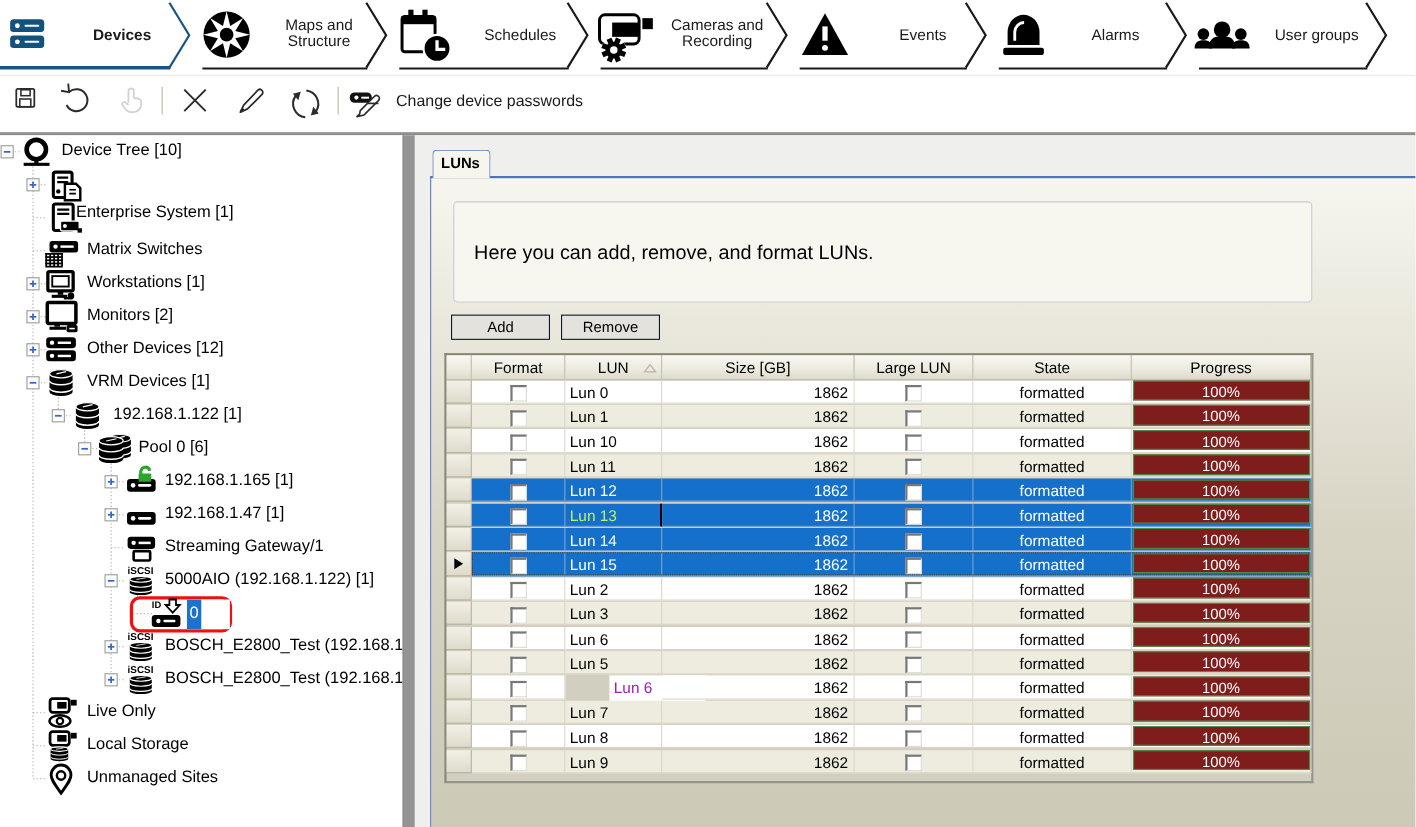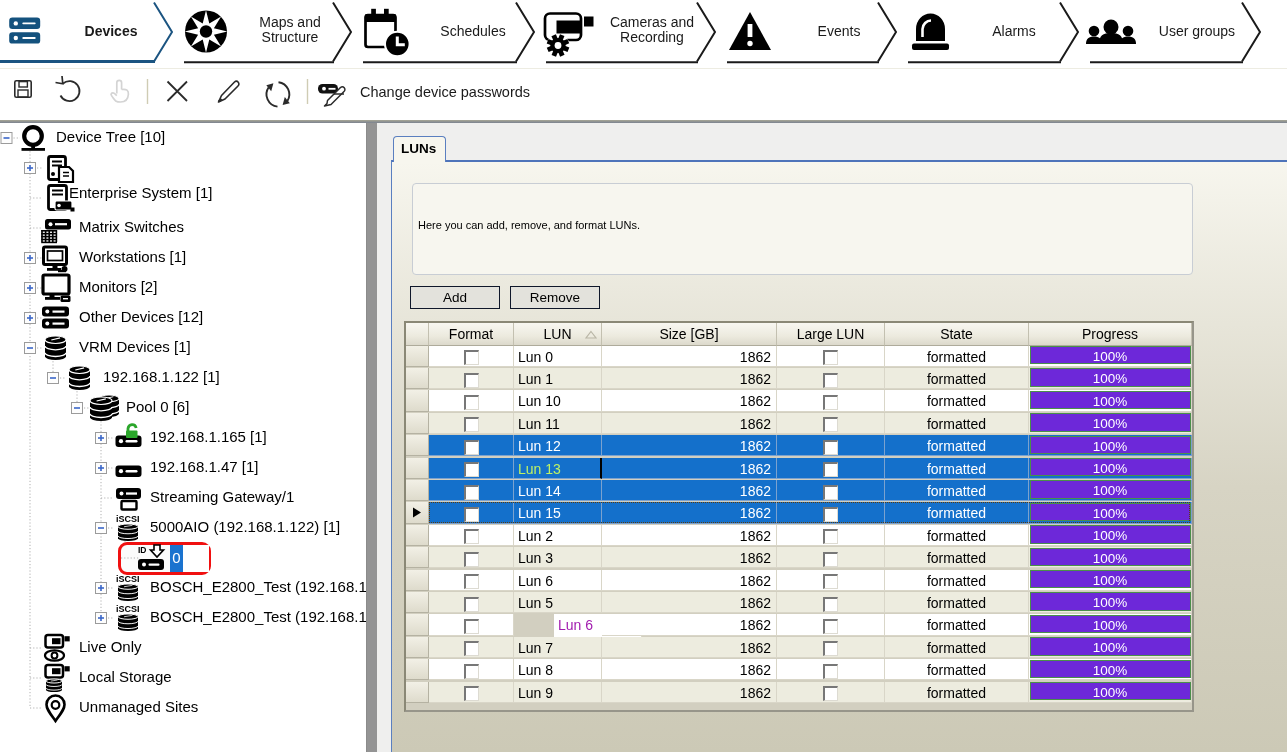--- a/index.html
+++ b/index.html
@@ -3,31 +3,31 @@
 * { margin:0; padding:0; box-sizing:border-box; }
 html,body { width:1287px; height:752px; overflow:hidden; font-family:"Liberation Sans", sans-serif; }
 #app { position:relative; width:1287px; height:752px; background:#fff; overflow:hidden; }
 #topline { position:absolute; left:0; top:120px; width:100%; height:3px; background:linear-gradient(#a8a795,#7b8290); }
 #tree { position:absolute; left:0; top:123px; width:366px; height:629px; background:#fff; overflow:hidden; }
 #splitter { position:absolute; left:366px; top:123px; width:11px; height:629px; background:#949494; border-left:1px solid #8b8b8b; }
 #rightbg { position:absolute; left:377px; top:123px; width:910px; height:629px; background:#efefee; }
 #page { position:absolute; left:391px; top:160px; width:896px; height:592px; background:linear-gradient(#f7f6ee, #d7d4c4 55%, #ccc9b6); border-left:1px solid #5a7fc0; border-top:2px solid #4e74ba; }
 #lunstab { position:absolute; left:393px; top:136px; width:53px; height:26px; z-index:5; background:#f7f6ee; border:1px solid #5a7fc0; border-bottom:none; border-radius:4px 4px 0 0; font-weight:bold; font-size:13.5px; padding:4px 0 0 7px; }
 #grpbox { position:absolute; left:412px; top:183px; width:781px; height:92px; border:1px solid #c8cdd4; border-radius:4px; background:#f7f6ef; }
-#grptext { position:absolute; left:418px; top:219px; font-size:11px; color:#000; }
+#grptext { position:absolute; left:431px; top:219px; font-size:18px; color:#000; }
 .btn { position:absolute; height:23px; background:#e3e2dc; border:1px solid #0f172a; font-size:13.5px; text-align:center; padding-top:3px; color:#000; }
 .tl { position:absolute; font-size:15px; color:#000; white-space:nowrap; height:20px; }
 .th { position:absolute; background:linear-gradient(#f8f7f1,#eceade 60%,#dcd9cc); border-right:1px solid #c3c0b0; border-bottom:1px solid #aeab9b; font-size:14px; text-align:center; padding-top:3px; color:#000; }
 .rsel { position:absolute; background:linear-gradient(#f2f0e6,#dedbcc); border-right:1px solid #b5b2a2; border-bottom:1px solid #b5b2a2; }
 .td { position:absolute; font-size:14px; }
 .td-l { padding:3px 0 0 4px; }
 .td-r { padding-top:3px; text-align:right; padding-right:5px; }
 .td-c { padding-top:3px; text-align:center; }
 .cbx { display:inline-block; width:15px; height:15px; background:#fff; border-top:2px solid #777; border-left:2px solid #777; border-right:1px solid #dddbd2; border-bottom:1px solid #dddbd2; vertical-align:middle; }
-.green { position:absolute; left:0.5px; top:0.5px; right:0.5px; bottom:1.5px; background:#6d28d9; border:1px solid #4a8f4a; color:#fff; font-size:13.5px; text-align:center; padding-top:2px; }
+.green { position:absolute; left:0.5px; top:0.5px; right:0.5px; bottom:1.5px; background:#7f1d1d; border:1px solid #4a8f4a; color:#fff; font-size:13.5px; text-align:center; padding-top:2px; }
 </style></head>
 <body>
 <div id="app">
 <svg id="tabbar" style="position:absolute;left:0;top:0" width="1287" height="66" font-family="&quot;Liberation Sans&quot;, sans-serif">
 <line x1="0" y1="61.5" x2="155" y2="61.5" stroke="#1b5481" stroke-width="3.2"></line>
       <path d="M 154 2.5 L 172 32 L 154 61.5" fill="none" stroke="#1b5481" stroke-width="2"></path>
       <line x1="184" y1="62.2" x2="334" y2="62.2" stroke="#1a1a1a" stroke-width="1.9"></line>
       <path d="M 333 2.5 L 351 32 L 333 61.5" fill="none" stroke="#1a1a1a" stroke-width="2"></path>
       <line x1="363" y1="62.2" x2="517" y2="62.2" stroke="#1a1a1a" stroke-width="1.9"></line>
       <path d="M 516 2.5 L 534 32 L 516 61.5" fill="none" stroke="#1a1a1a" stroke-width="2"></path>

